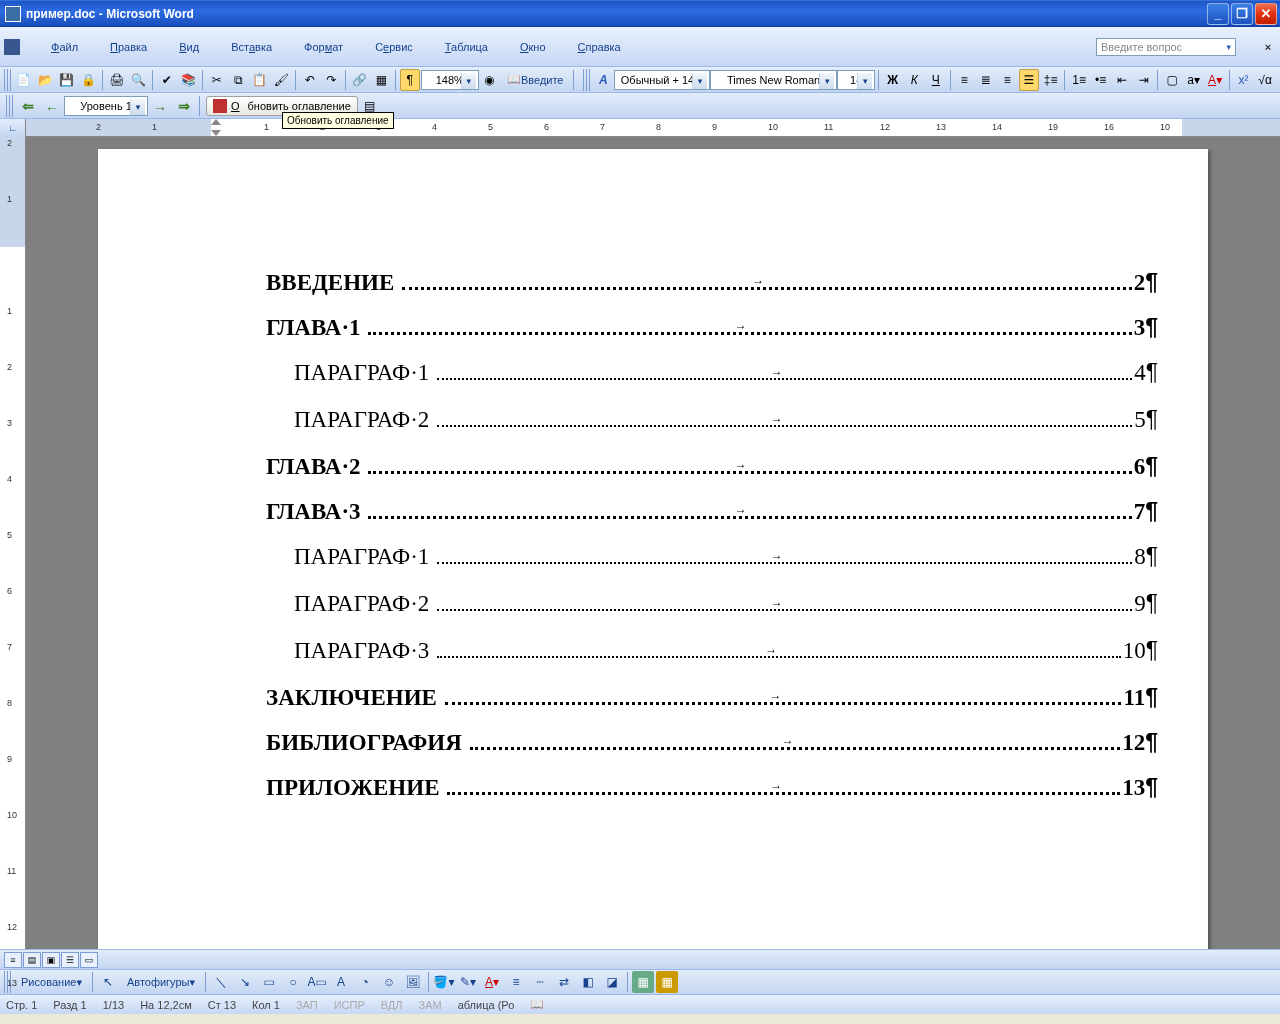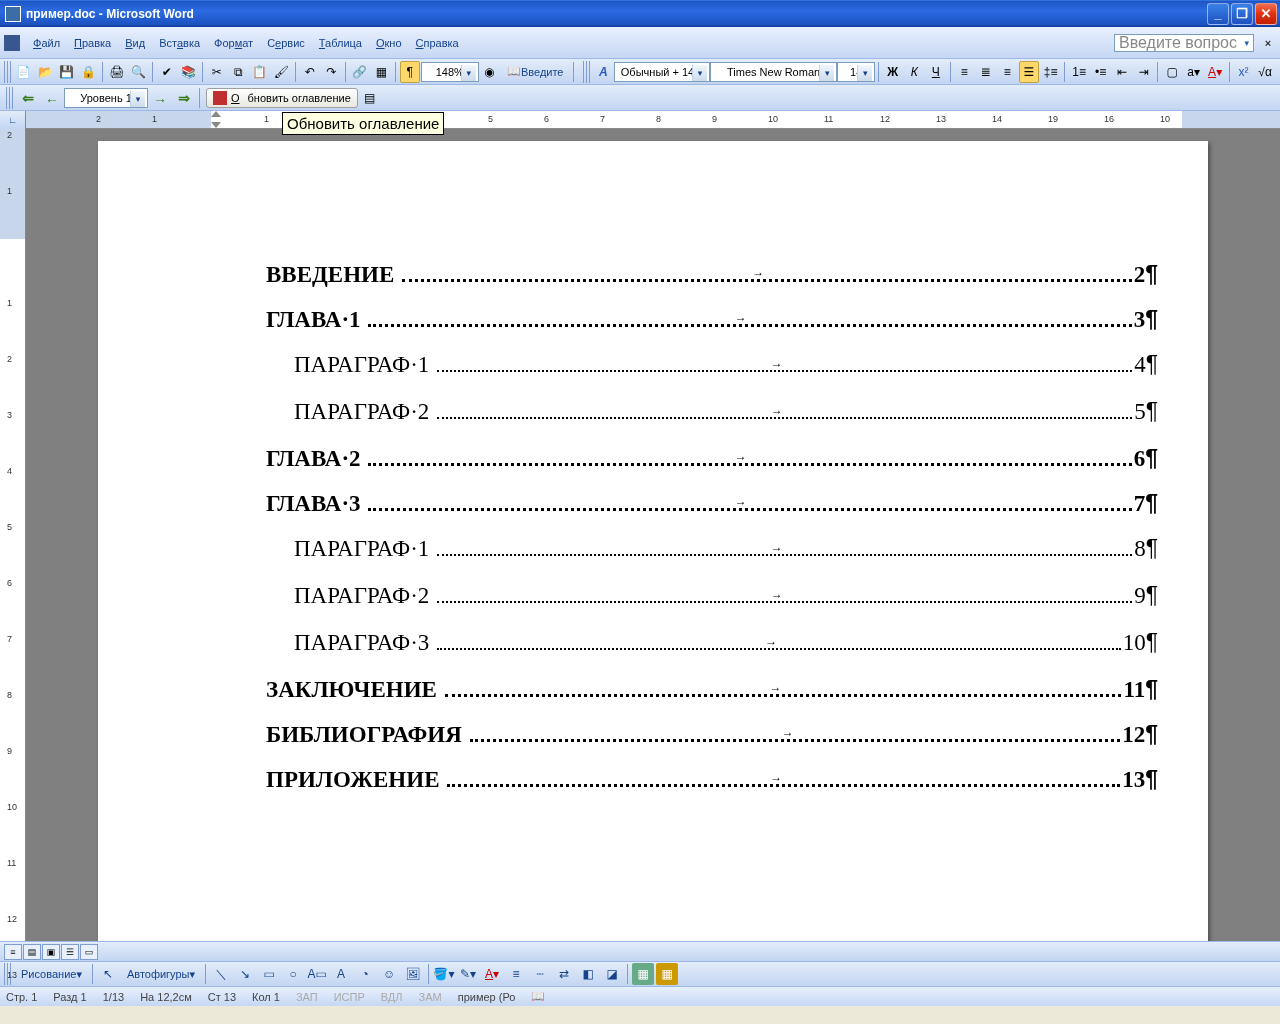--- a/index.html
+++ b/index.html
@@ -7,44 +7,44 @@
   
   
   .titlebar { height: 27px; background: linear-gradient(to bottom, #3a80e8 0%, #1e56c5 5%, #2c6be3 40%, #1c52c0 90%, #0f3a98 100%); display: flex; align-items: center; padding: 0 3px 0 5px; color: white; font-weight: bold; font-size: 12px; }
   .titlebar-icon { width: 16px; height: 16px; background: #3a6ea5; border: 1px solid #fff; margin-right: 5px; display: inline-block; }
   .winbtns { margin-left: auto; display: flex; gap: 2px; }
   .winbtn { width: 22px; height: 22px; border-radius: 3px; display: flex; align-items: center; justify-content: center; font-family: "Marlett", sans-serif; color: white; font-size: 13px; font-weight: bold; border: 1px solid rgba(255,255,255,.5); }
   .winbtn.min, .winbtn.max { background: linear-gradient(#3a80e8,#1c52c0); }
   .winbtn.close { background: linear-gradient(#f07050,#e03010,#c02000); }
   
   
-  .menubar { height: 32px; background: linear-gradient(#e8f0fd,#c6d7f4); display: flex; align-items: center; padding: 0 4px; border-bottom: 1px solid #9db8e8; }
+  .menubar { height: 40px; background: linear-gradient(#e8f0fd,#c6d7f4); display: flex; align-items: center; padding: 0 4px; border-bottom: 1px solid #9db8e8; gap: 18px; }
   .menubar .wordicon { width: 16px; height: 16px; background: #39578e; margin-right: 6px; }
   .menubar .menu { padding: 2px 7px; cursor: default; color: #15428b; }
   .menubar .menu u { text-decoration: underline; }
-  .menubar .helpbox { margin-left: auto; width: 140px; height: 18px; background: #fff; border: 1px solid #7b9ebd; padding: 1px 4px; color: #888; font-size: 16px; display:flex; align-items:center; }
+  .menubar .helpbox { margin-left: auto; width: 140px; height: 18px; background: #fff; border: 1px solid #7b9ebd; padding: 1px 4px; color: #888; font-size: 11px; display:flex; align-items:center; }
   .menubar .helpbox::after { content:"▾"; margin-left:auto; font-size:9px; color:#2a5ab8;}
   .menubar .closedoc { width:16px; height:16px; margin-left:6px; color:#333; font-weight:bold; display:flex; align-items:center; justify-content:center; }
   
   
   .toolbar { height: 26px; background: linear-gradient(#e3edfa,#c3d5f2); display: flex; align-items: center; padding: 0 4px; border-bottom: 1px solid #9db8e8; }
   .tbtn { width: 22px; height: 22px; display: inline-flex; align-items: center; justify-content: center; margin: 0 1px; border-radius: 2px; font-size: 12px; }
   .tbtn.active { background: #ffd86b; border: 1px solid #c0a040; }
   .tbtn.wide { width: auto; padding: 0 6px; height: 20px; font-size: 11px; color: #15428b; }
   .sep { width: 1px; height: 20px; background: #7d9dd4; margin: 0 3px; }
   .combo { height: 20px; background: #fff; border: 1px solid #7b9ebd; padding: 1px 16px 1px 16px; font-size: 11px; position: relative; display:flex; align-items:center; white-space:nowrap;justify-content:center; }
   .combo::after { content:"▾"; position:absolute; right:2px; top:2px; font-size:9px; color:#15428b; background:linear-gradient(#f2f6fc,#ccdced); width:14px; text-align:center; height:16px; line-height:16px; border-left:1px solid #c0d4ee;}
   .grip { width:8px; height:22px; background: repeating-linear-gradient(to right, #7d9dd4 0 1px, transparent 1px 3px); margin-right:2px; }
   
   
   .outline-tb { height: 26px; background: linear-gradient(#e3edfa,#c3d5f2); display: flex; align-items: center; padding: 0 6px; border-bottom: 1px solid #9db8e8; }
   .outline-tb .arrow { color: #3a7c20; font-size: 14px; font-weight: bold; }
   .outline-tb .btnlabel { background: linear-gradient(#fff,#e8e8e0); border: 1px solid #a0a0a0; padding: 2px 6px; font-size: 11px; height: 20px; display:flex; align-items:center; gap:4px; border-radius:3px; margin-left:3px; }
   .outline-tb .btnlabel .ic { width:14px; height:14px; background:#c03030; }
-  .outline-tb .tooltip { position: absolute; left: 282px; top: 112px; background: #ffffe1; border: 1px solid #000; padding: 2px 4px; font-size: 15px; z-index: 50; }
+  .outline-tb .tooltip { position: absolute; left: 282px; top: 112px; background: #ffffe1; border: 1px solid #000; padding: 2px 4px; font-size: 10px; z-index: 50; }
   
   
   .ruler-h { height: 18px; background: #fff; position:relative; border-bottom:1px solid #888; display:flex; }
   .ruler-h .vrule-corner { width:26px; height:18px; background:linear-gradient(#e3edfa,#c3d5f2); border-right:1px solid #888; display:flex; align-items:center; justify-content:center; font-size:9px; color:#15428b;}
   .ruler-h .scale { flex:1; position:relative; background:#fff; overflow:hidden;}
   .ruler-h .scale .margin { position:absolute; top:0; bottom:0; background:#c8d6ec; }
   .ruler-h .tick { position:absolute; top:3px; font-size:9px; color:#333; }
   .ruler-h .indent { position:absolute; top:0; width:0; height:0; border-left:5px solid transparent; border-right:5px solid transparent; border-bottom:6px solid #888;}
   .ruler-h .indent.bot { top:auto; bottom:0; border-bottom:none; border-top:6px solid #888;}
   
@@ -383,15 +383,15 @@
   <span>Стр. 1</span>
   <span>Разд 1</span>
   <span>1/13</span>
   <span>На 12,2см</span>
   <span>Ст 13</span>
   <span>Кол 1</span>
   <span class="dim">ЗАП</span>
   <span class="dim">ИСПР</span>
   <span class="dim">ВДЛ</span>
   <span class="dim">ЗАМ</span>
-  <span>пример (Ро</span>
+  <span>аблица (Ро</span>
   <span>📖</span>
 </div>
 
 </body></html>

